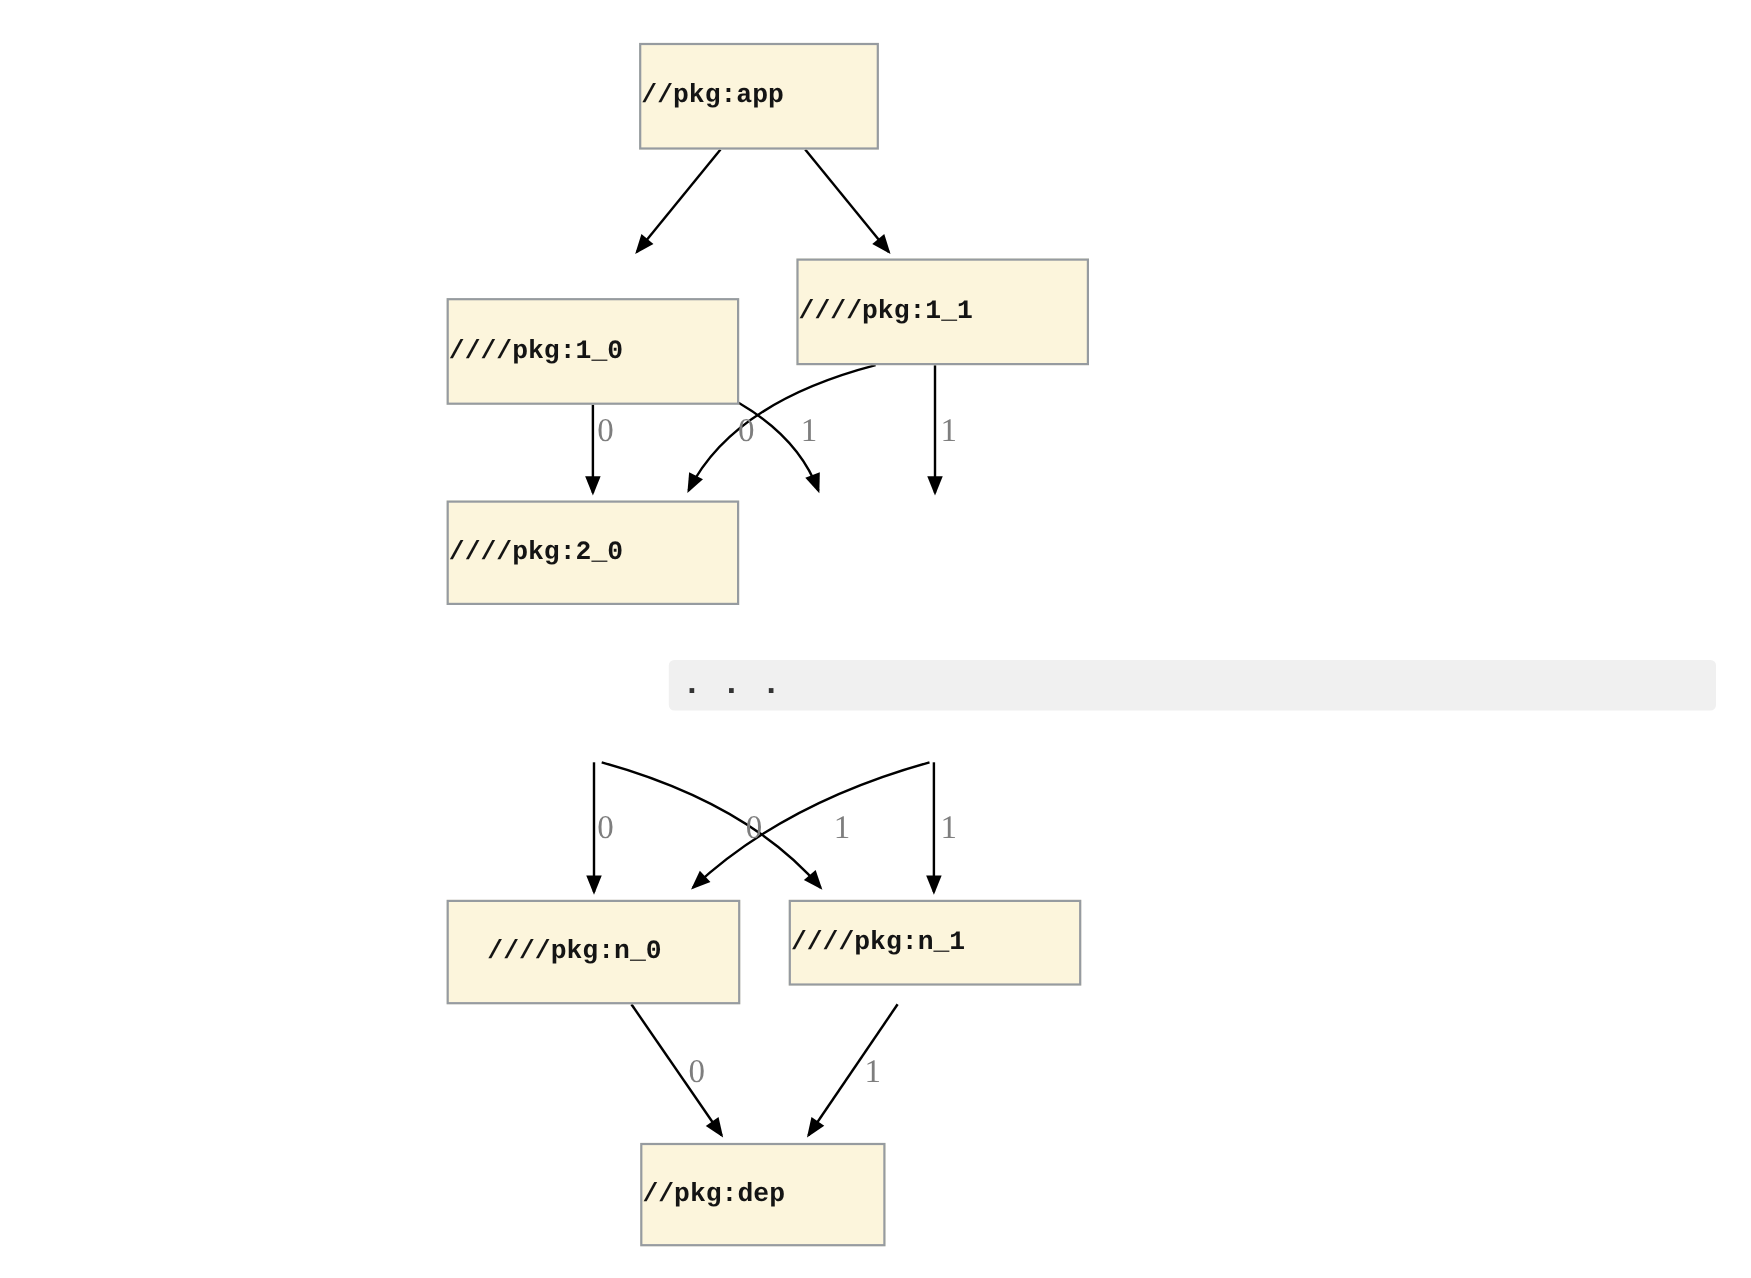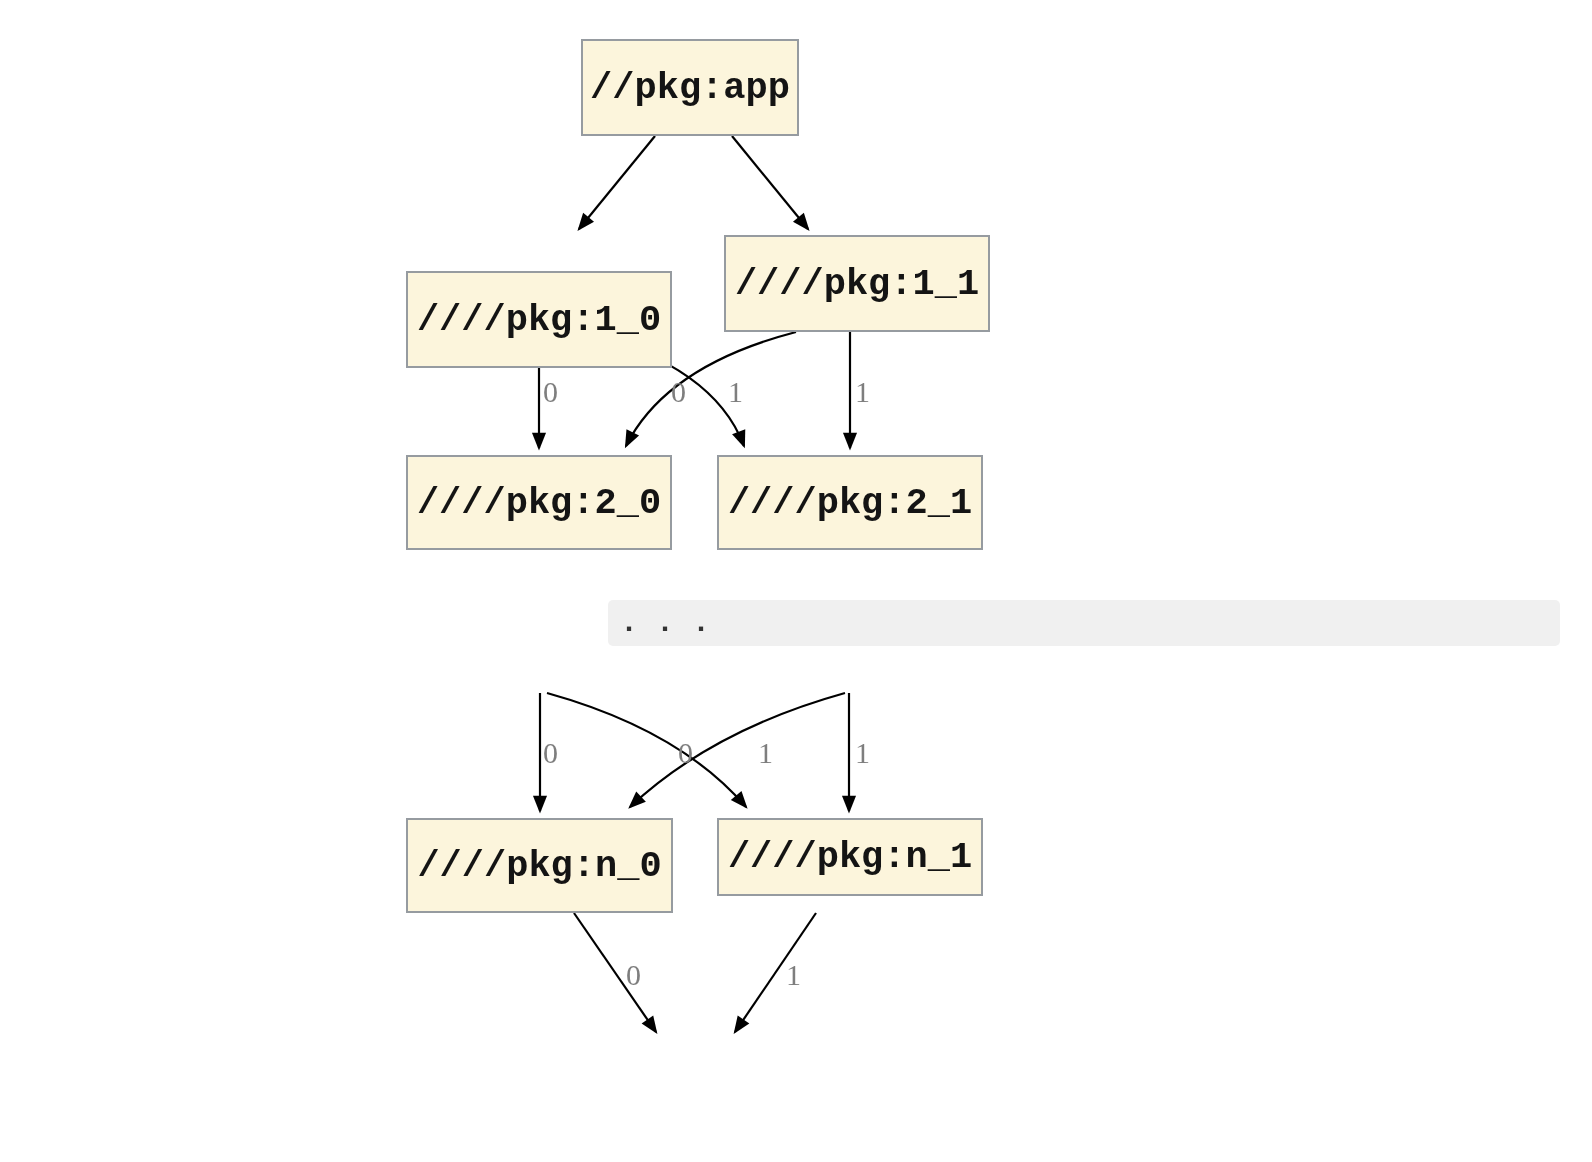--- a/index.html
+++ b/index.html
@@ -35,36 +35,36 @@
   }
   .arrowhead-shape {
     fill: var(--edge-color);
     stroke: none;
   }
   .node {
     position: absolute;
     box-sizing: border-box;
     display: flex;
     align-items: center;
-    justify-content: center;
+    justify-content: flex-start;
     background: var(--node-fill);
     border: 2px solid var(--node-border);
     font-family: "Liberation Mono", monospace;
     font-weight: 700;
-    font-size: 37px;
+    font-size: 24px;
     letter-spacing: 0px;
     color: #141414;
     white-space: nowrap;
   }
   .n-app  { left: 581px; top:   39px; width: 218px; height: 97px; }
   .n-1_0  { left: 406px; top:  235px; width: 266px; height: 97px; margin-top: 36px; }
   .n-1_1  { left: 724px; top:  235px; width: 266px; height: 97px; }
   .n-2_0  { left: 406px; top:  455px; width: 266px; height: 95px; }
   .n-2_1  { left: 717px; top:  455px; width: 266px; height: 95px; }
-  .n-n_0  { left: 406px; top:  818px; width: 267px; height: 95px; }
+  .n-n_0  { left: 406px; top:  818px; width: 267px; height: 95px; padding-left: 35px; }
   .n-n_1  { left: 717px; top:  818px; width: 266px; height: 78px; }
   .n-dep  { left: 582px; top: 1039px; width: 223px; height: 94px; }
 
   .elabel {
     position: absolute;
     transform: translateY(-50%);
     font-family: "Liberation Serif", serif;
     font-size: 30px;
     line-height: 1;
     color: var(--edge-label-color);
@@ -133,28 +133,28 @@
   </div>
   <div class="node n-1_0">
     <span>////pkg:1_0</span>
   </div>
   <div class="node n-1_1">
     <span>////pkg:1_1</span>
   </div>
   <div class="node n-2_0">
     <span>////pkg:2_0</span>
   </div>
-  <div class="node n-2_1">
-    <span>////pkg:2_1</span>
-  </div>
   <div class="node n-n_0">
     <span>////pkg:n_0</span>
   </div>
   <div class="node n-n_1">
     <span>////pkg:n_1</span>
+  </div>
+  <div class="node n-dep">
+    <span>//pkg:dep</span>
   </div>
 
   <span class="elabel el-b-left">0</span>
   <span class="elabel el-b-mid0">0</span>
   <span class="elabel el-b-mid1">1</span>
   <span class="elabel el-b-right">1</span>
   <span class="elabel el-c-left">0</span>
   <span class="elabel el-c-mid0">0</span>
   <span class="elabel el-c-mid1">1</span>
   <span class="elabel el-c-right">1</span>

